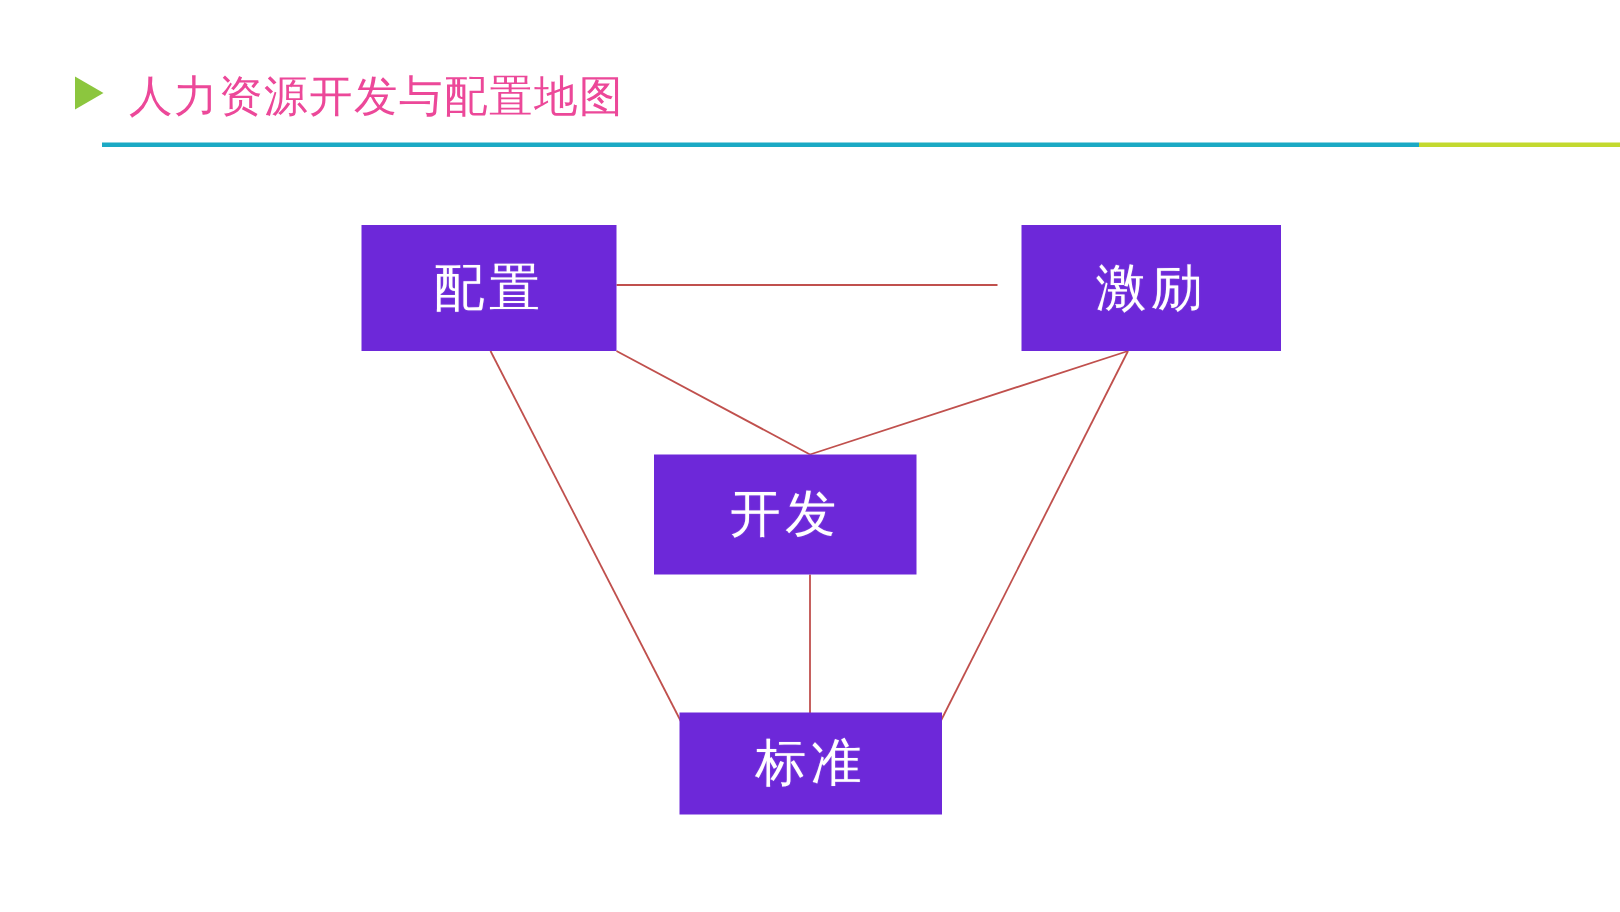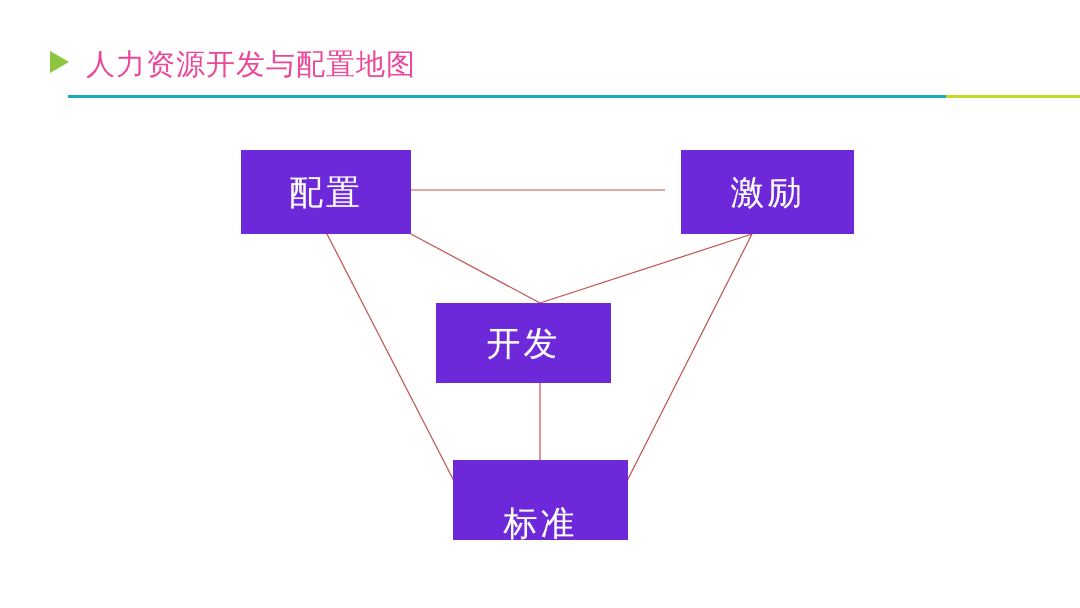--- a/index.html
+++ b/index.html
@@ -96,21 +96,21 @@
     font-family: "DejaVu Sans", "Liberation Sans", sans-serif;
   }
   .node-label {
     display: block;
     line-height: 1;
     text-shadow: 0 0 1px rgba(255,255,255,0.35);
   }
   #node-peizhi  { left: 241px; top: 150px; width: 170px; height: 84px; }
   #node-jili    { left: 665px; top: 150px; width: 173px; height: 84px; margin-left: 16px; }
   #node-kaifa   { left: 436px; top: 303px; width: 175px; height: 80px; }
-  #node-biaozhun{ left: 453px; top: 460px; width: 175px; height: 80px; align-items: flex-end; }
+  #node-biaozhun{ left: 453px; top: 475px; width: 175px; height: 68px; }
 </style>
 </head>
 <body>
 
 <div id="slide">
 
   <div id="title-bar">
     <div id="title-arrow"></div>
     <div id="title-text">人力资源开发与配置地图</div>
     <div id="title-rule">

